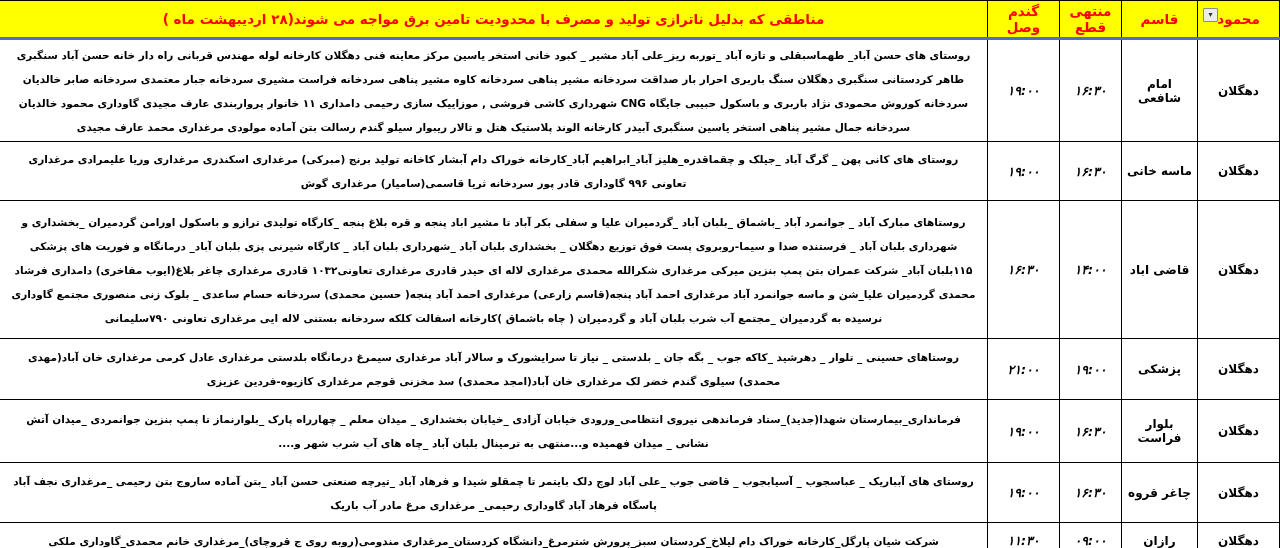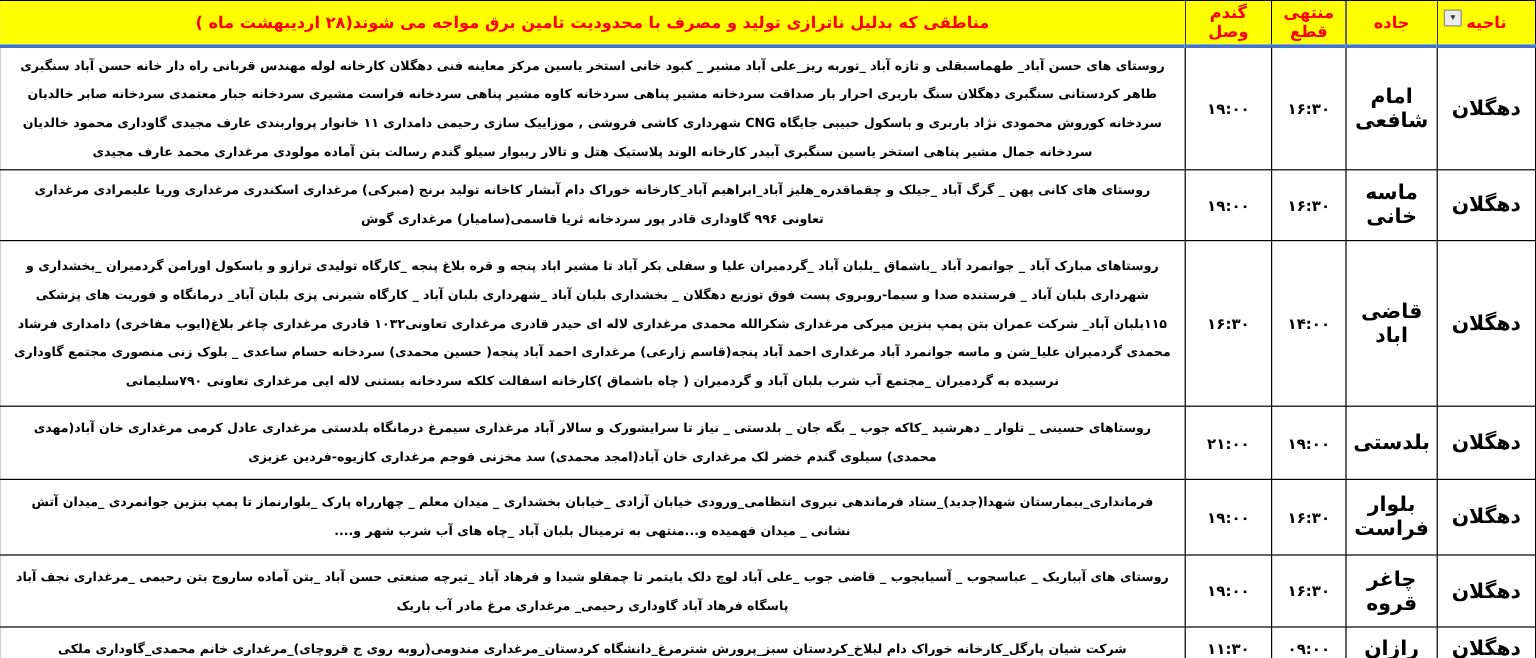--- a/index.html
+++ b/index.html
@@ -57,27 +57,28 @@
     border: 1px solid #8a8a8a;
     color: #333333;
     font-size: 8px;
     line-height: 12px;
     text-align: center;
     cursor: pointer;
     box-sizing: border-box;
     border-radius: 1px;
   }
   td.region-cell, td.feeder-cell {
-    font-size: 17px;
+    font-size: 12px;
     padding: 2px 3px;
   }
   td.time-cell {
     font-size: 12.5px;
     padding: 2px 2px;
     white-space: nowrap;
+    font-style: italic;
   }
   td.area-cell {
     font-size: 10.5px;
     line-height: 24px;
     padding: 2px 10px;
     text-align: center;
   }
 </style>
 </head>
 <body>
@@ -88,24 +89,24 @@
       <col class="c-region">
       <col class="c-feeder">
       <col class="c-cut">
       <col class="c-reconnect">
       <col class="c-areas">
     </colgroup>
 
     <tbody>
         <tr class="header-row" style="height:28px;">
       <th>
-        <span>ناحیه</span>
+        <span>محمود</span>
         <span class="filter-btn">▾</span>
       </th>
-      <th>جاده</th>
+      <th>قاسم</th>
       <th>منتهی قطع</th>
       <th>گندم وصل</th>
       <th class="title-cell">مناطقی که بدلیل ناترازی تولید و مصرف با محدودیت تامین برق مواجه می شوند(۲۸ اردیبهشت ماه )</th>
     </tr>
 
     <tr style="height:103px;">
       <td class="region-cell">دهگلان</td>
       <td class="feeder-cell">امام شافعی</td>
       <td class="time-cell">۱۶:۳۰</td>
       <td class="time-cell">۱۹:۰۰</td>
@@ -123,21 +124,21 @@
     <tr style="height:138px;">
       <td class="region-cell">دهگلان</td>
       <td class="feeder-cell">قاضی اباد</td>
       <td class="time-cell">۱۴:۰۰</td>
       <td class="time-cell">۱۶:۳۰</td>
       <td class="area-cell">روستاهای مبارک آباد _ جوانمرد آباد _باشماق _بلبان آباد _گردمیران علیا و سفلی بکر آباد تا مشیر اباد پنجه و قره بلاغ پنجه _کارگاه تولیدی ترازو و باسکول اورامن گردمیران _بخشداری و شهرداری بلبان آباد _ فرستنده صدا و سیما-روبروی پست فوق توزیع دهگلان _ بخشداری بلبان آباد _شهرداری بلبان آباد _ کارگاه شیرنی پزی بلبان آباد_ درمانگاه و فوریت های پزشکی ۱۱۵بلبان آباد_ شرکت عمران بتن پمپ بنزین میرکی مرغداری شکرالله محمدی  مرغداری لاله ای حیدر قادری مرغداری تعاونی۱۰۳۲ قادری مرغداری چاغر بلاغ(ایوب مفاخری) دامداری فرشاد محمدی  گردمیران علیا_شن و ماسه جوانمرد آباد مرغداری احمد آباد پنجه(قاسم زارعی) مرغداری احمد آباد پنجه( حسین محمدی) سردخانه حسام ساعدی _ بلوک زنی منصوری  مجتمع گاوداری نرسیده به گردمیران _مجتمع آب شرب بلبان آباد و گردمیران ( چاه باشماق )کارخانه اسفالت کلکه سردخانه بستنی لاله ایی مرغداری تعاونی ۷۹۰سلیمانی</td>
     </tr>
 
     <tr style="height:61px;">
       <td class="region-cell">دهگلان</td>
-      <td class="feeder-cell">بلدستی</td>
+      <td class="feeder-cell">پزشکی</td>
       <td class="time-cell">۱۹:۰۰</td>
       <td class="time-cell">۲۱:۰۰</td>
       <td class="area-cell">روستاهای حسینی _ تلوار _ دهرشید _کاکه جوب _ بگه جان _ بلدستی _ نیاز تا سرایشورک و سالار آباد مرغداری سیمرغ  درمانگاه بلدستی مرغداری عادل کرمی مرغداری خان آباد(مهدی محمدی) سیلوی گندم خضر لک مرغداری خان آباد(امجد محمدی) سد مخزنی قوجم  مرغداری کازیوه-فردین عزیزی</td>
     </tr>
 
     <tr style="height:63px;">
       <td class="region-cell">دهگلان</td>
       <td class="feeder-cell">بلوار فراست</td>
       <td class="time-cell">۱۶:۳۰</td>
       <td class="time-cell">۱۹:۰۰</td>

